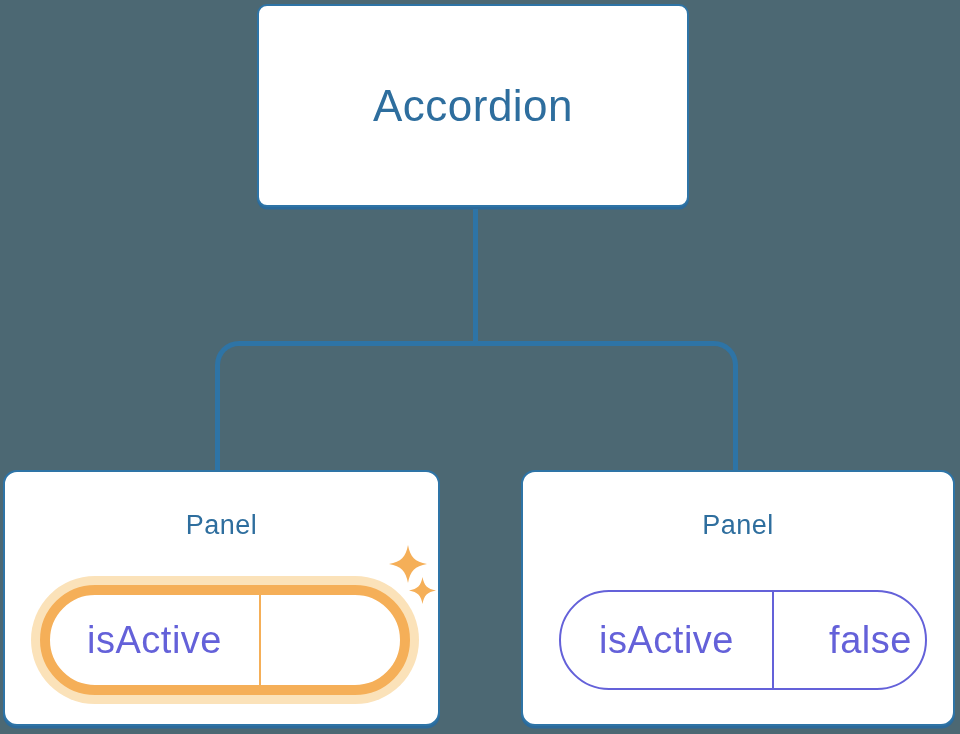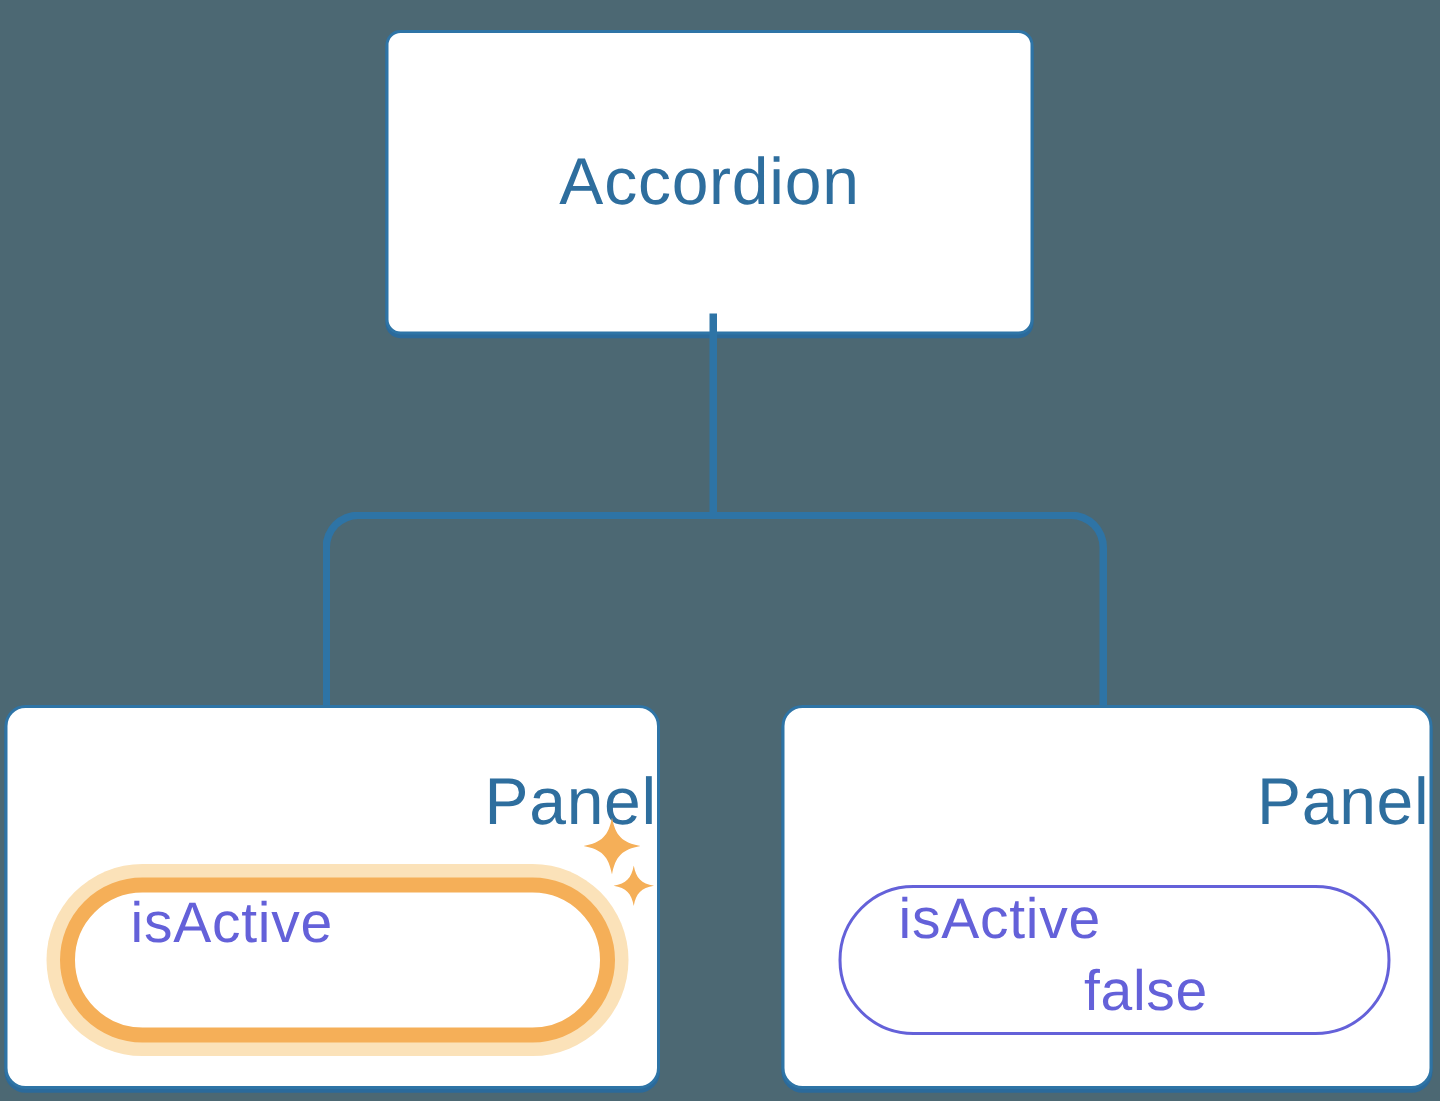--- a/index.html
+++ b/index.html
@@ -26,21 +26,21 @@
     height: 734px;
     background: var(--background);
   }
   .node {
     position: absolute;
     background: var(--node-fill);
     border: 2.5px solid var(--line-blue);
     box-shadow: 0 2.5px 0 var(--shadow-blue);
   }
   .root-node {
-    left: 257px; top: 20px;
+    left: 257px; top: 4px;
     width: 432px; height: 203px;
     border-radius: 10px;
     display: flex; align-items: center; justify-content: center;
   }
   .root-label {
     font-size: 44px;
     font-weight: 500;
     color: var(--text-blue);
     letter-spacing: 0.5px;
   }
@@ -63,33 +63,32 @@
   
   .panel-node {
     border-radius: 14px;
   }
   .panel-left { left: 3px; top: 470px; width: 437px; height: 256px; }
   .panel-right { left: 521px; top: 470px; width: 434px; height: 256px; }
   .panel-label {
     position: absolute;
     top: 38px; left: 0;
     width: 100%;
-    text-align: right;
-    font-size: 44px;
+    text-align: center;
+    font-size: 27px;
     font-weight: 500;
     color: var(--text-blue);
     letter-spacing: 0.5px;
   }
   
   .pill {
     position: absolute;
     display: flex;
     align-items: stretch;
     background: #fff;
-    flex-direction: column;
   }
   .pill-active {
     left: 35px; top: 113px;
     width: 370px; height: 110px;
     border: 10px solid var(--orange);
     border-radius: 55px;
     box-shadow: 0 0 0 9px var(--orange-halo);
   }
   .pill-inactive {
     left: 36px; top: 118px;

